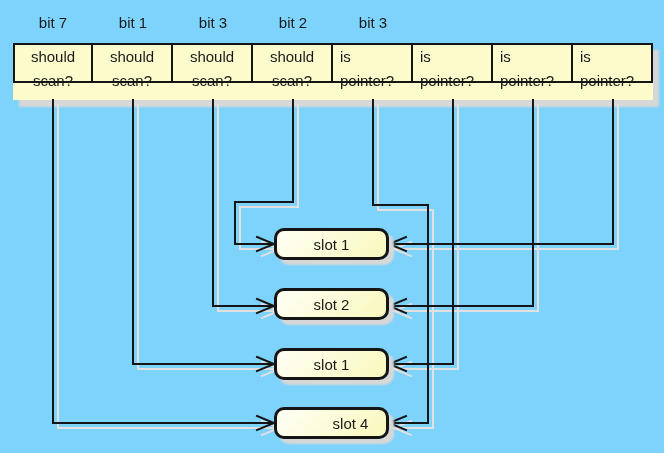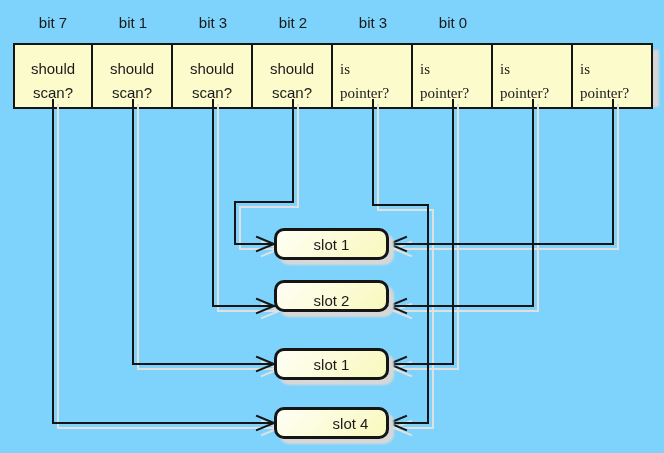--- a/index.html
+++ b/index.html
@@ -22,65 +22,64 @@
   }
   
   #bit-row{
     position:absolute;left:13px;top:43px;width:640px;height:57px;
     display:flex;
     box-shadow:6px 7px 2px var(--shadow_fill,#d7d7d7);
     background:var(--box_fill,#fbfbcb);
   }
   .bit-box{
     box-sizing:border-box;
-    width:80px;height:66px;
+    width:80px;height:40px;
     border:2px solid var(--line,#151515);
     border-left-width:0;
     background:var(--box_fill,#fbfbcb);
     font-size:15px;line-height:24px;
-    padding-top:12px;
+    padding-top:0;
     white-space:pre-line;
   }
   .bit-box:first-child{border-left-width:2px;}
   .bit-box.scan{text-align:center;}
-  .bit-box.pointer{text-align:left;padding-left:7px;font-family:Liberation Serif, serif;}
+  .bit-box.pointer{text-align:left;padding-left:7px;}
   
   .slot{
     position:absolute;left:274px;width:115px;height:32px;
     box-sizing:border-box;
     border:3px solid var(--line,#151515);
     border-radius:10px;
     background:linear-gradient(135deg,var(--slot_fill_top,#fffff6) 0%,var(--slot_fill_bottom,#f8f8bc) 100%);
     box-shadow:5px 5px 2px var(--shadow_fill,#d7d7d7);
     display:flex;align-items:center;justify-content:center;
     font-size:15px;
     z-index:10;
   }
-  #slot-1{top:228px;} #slot-2{top:280px;align-items:flex-end;} #slot-3{top:348px;} #slot-4{top:407px;padding-left:38px;}
+  #slot-1{top:228px;} #slot-2{top:288px;} #slot-3{top:348px;} #slot-4{top:407px;padding-left:38px;}
   
   #wires{
     position:absolute;left:0;top:0;width:664px;height:453px;
     z-index:5;pointer-events:none;
   }
   #wires path{fill:none;stroke-linecap:square;}
   #wires g.shadow path{stroke:var(--line_shadow,#e0e0e0);stroke-width:2px;}
   #wires g.main path{stroke:var(--line,#151515);stroke-width:2px;}
 </style>
 </head>
 <body>
 
 <div id="canvas">
 
   <div id="bit-labels">
     <div class="bit-label">bit 7</div>
     <div class="bit-label">bit 1</div>
     <div class="bit-label">bit 3</div>
     <div class="bit-label">bit 2</div>
     <div class="bit-label">bit 3</div>
-    <div class="bit-label">bit 0</div>
   </div>
 
   <div id="bit-row">
     <div class="bit-box scan">should
 scan?</div>
     <div class="bit-box scan">should
 scan?</div>
     <div class="bit-box scan">should
 scan?</div>
     <div class="bit-box scan">should

